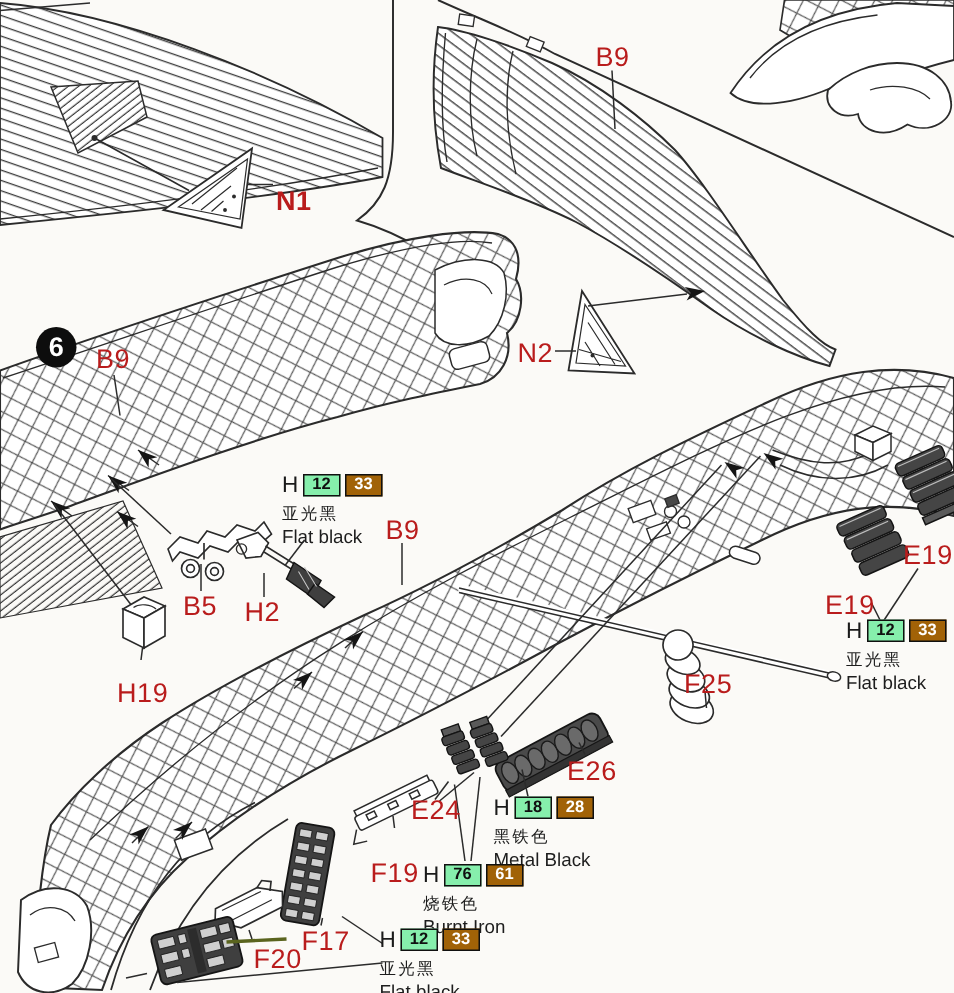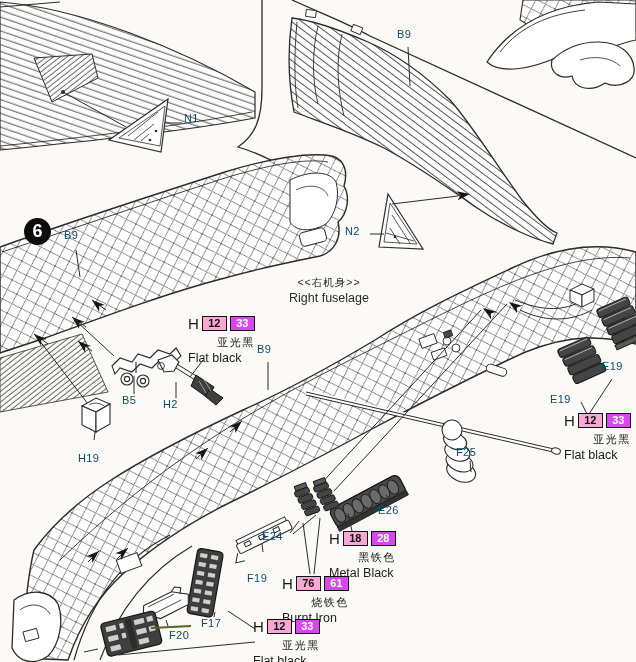--- a/index.html
+++ b/index.html
@@ -1,32 +1,32 @@
 <!DOCTYPE html>
 <html><head>
 <meta charset="utf-8">
 <style>
   html,body{margin:0;padding:0;}
   body{font-family:"Liberation Sans",sans-serif;background:#e8e8e6;}
   #sheet{position:relative;width:636px;height:662px;background:#fbfaf7;overflow:hidden;}
   #art{position:absolute;left:0;top:0;}
-  .plabel{position:absolute;font-size:11px;color:#0c4a6e;letter-spacing:.4px;white-space:nowrap;}
+  .plabel{position:absolute;font-size:18px;color:#b91c1c;letter-spacing:.4px;white-space:nowrap;}
   .note{position:absolute;text-align:center;color:#2a2a2a;}
   .note .zh{font-size:10.5px;letter-spacing:1px;}
   .note .en{font-size:12.5px;margin-top:1px;}
   .step-badge{position:absolute;width:27px;height:27px;border-radius:50%;background:#0d0d0d;
     color:#fff;font-size:18px;font-weight:bold;display:flex;align-items:center;justify-content:center;}
   .callout{position:absolute;white-space:nowrap;}
   .callout .row{display:flex;align-items:center;gap:3px;}
   .callout .h{font-size:15px;color:#1a1a1a;}
   .callout .box{font-size:11px;font-weight:bold;height:13px;line-height:13px;padding:0 4px;
     min-width:15px;text-align:center;border:1.6px solid #101010;}
-  .callout .box.w{background:#f9a8d4;color:#101010;}
-  .callout .box.k{background:#d946ef;color:#fff;}
-  .callout .zh{font-size:11px;color:#1d1d1d;margin-top:3px;letter-spacing:1.5px;text-align:right;}
+  .callout .box.w{background:#86efac;color:#101010;}
+  .callout .box.k{background:#a16207;color:#fff;}
+  .callout .zh{font-size:11px;color:#1d1d1d;margin-top:3px;letter-spacing:1.5px;}
   .callout .en{font-size:12.5px;color:#1d1d1d;margin-top:1px;}
 </style>
 </head>
 <body>
 
 <div id="sheet">
 
 <svg id="art" width="636" height="662" viewBox="0 0 636 662">
   <defs>
     <pattern id="lat" width="15" height="15" patternUnits="userSpaceOnUse" patternTransform="rotate(-18)">
@@ -328,42 +328,38 @@
     <line x1="84" y1="652" x2="98" y2="649"></line>
     <line x1="166" y1="620" x2="168" y2="626"></line>
   </g>
   <line x1="151" y1="628" x2="191" y2="626" stroke="#5a641e" stroke-width="2.2"></line>
 </svg>
 
 <div class="step-badge" style="left:24px;top:218px;">
   <span>6</span>
 </div>
 
-<div class="plabel" style="left:184px;top:112px;">N1</div>
+<div class="plabel" style="left:184px;top:124px;font-weight:bold;">N1</div>
 <div class="plabel" style="left:397px;top:28px;">B9</div>
 <div class="plabel" style="left:64px;top:229px;">B9</div>
 <div class="plabel" style="left:345px;top:225px;">N2</div>
 <div class="plabel" style="left:257px;top:343px;">B9</div>
 <div class="plabel" style="left:122px;top:394px;">B5</div>
 <div class="plabel" style="left:163px;top:398px;">H2</div>
 <div class="plabel" style="left:78px;top:452px;">H19</div>
 <div class="plabel" style="left:602px;top:360px;">E19</div>
 <div class="plabel" style="left:550px;top:393px;">E19</div>
 <div class="plabel" style="left:456px;top:446px;">F25</div>
 <div class="plabel" style="left:378px;top:504px;">E26</div>
-<div class="plabel" style="left:262px;top:530px;">E24</div>
+<div class="plabel" style="left:274px;top:530px;">E24</div>
 <div class="plabel" style="left:247px;top:552px;margin-top:20px;">F19</div>
 <div class="plabel" style="left:201px;top:617px;">F17</div>
 <div class="plabel" style="left:169px;top:629px;">F20</div>
 <div class="plabel" style="left:54px;top:679px;">F30</div>
 
-<div class="note" style="left:283px;top:276px;width:92px;">
-  <div class="zh">&lt;&lt;右机身&gt;&gt;</div>
-  <div class="en">Right fuselage</div>
-</div>
 
 <div class="callout" style="left:188px;top:315px;">
   <div class="row">
     <span class="h">H</span>
     <span class="box w">12</span>
     <span class="box k">33</span>
   </div>
   <div class="zh">亚光黑</div>
   <div class="en">Flat black</div>
 </div>

